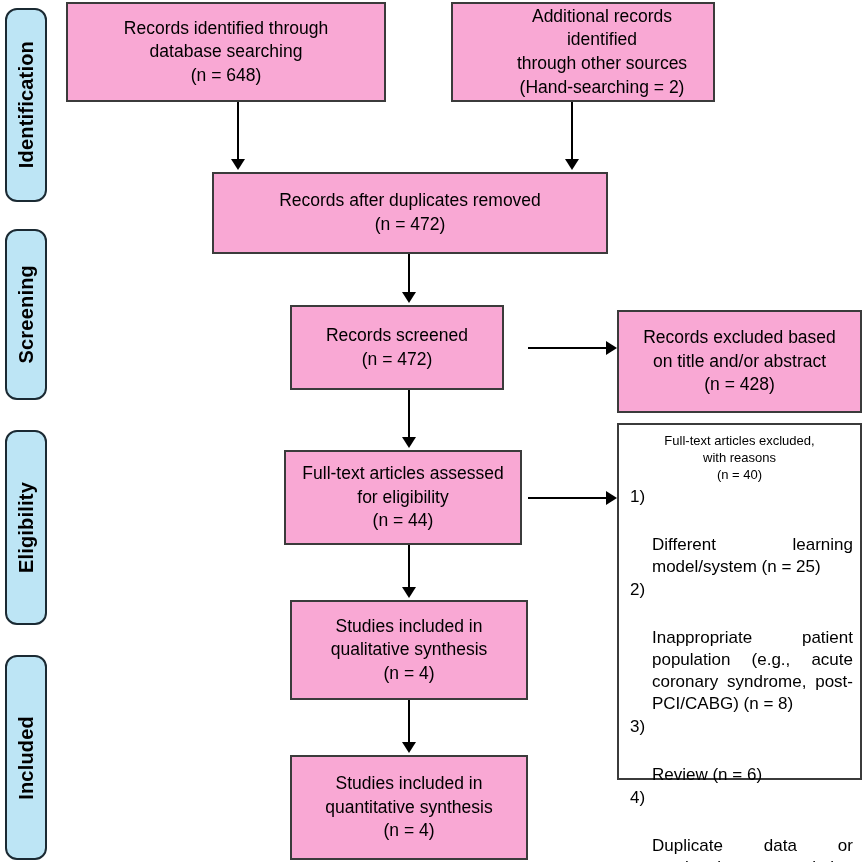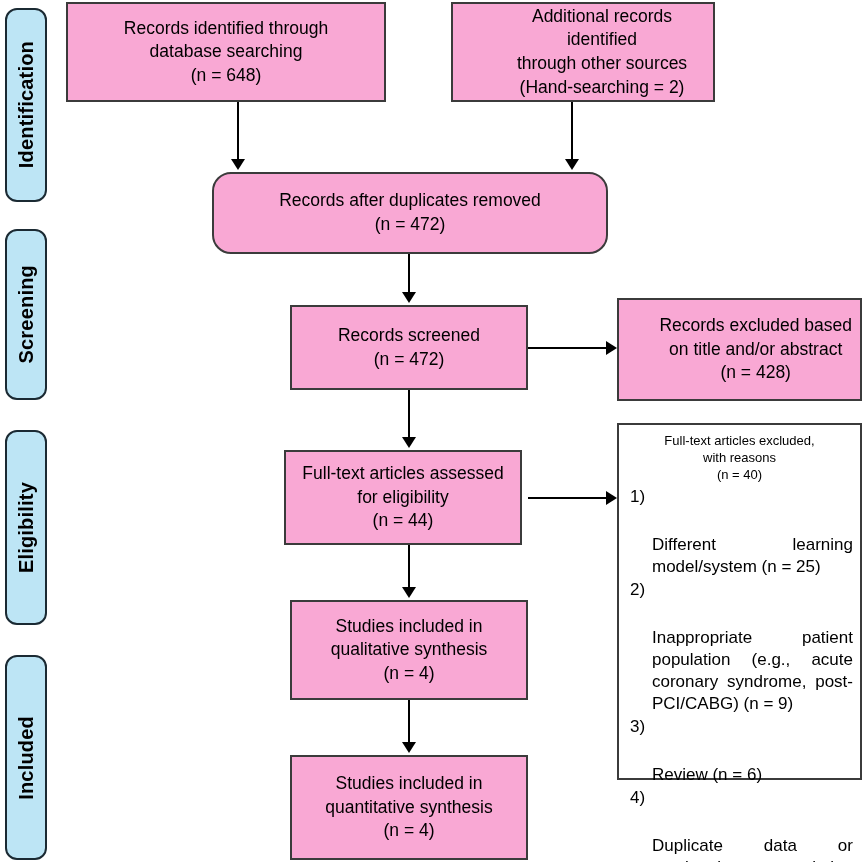--- a/index.html
+++ b/index.html
@@ -165,37 +165,37 @@
 through other sources
 (Hand-searching = 2)</span>
   </div>
 
   <div class="v-line" style="left:237px; top:102px; height:58px;"></div>
   <div class="arrow-down" style="left:231px; top:159px;"></div>
 
   <div class="v-line" style="left:571px; top:102px; height:58px;"></div>
   <div class="arrow-down" style="left:565px; top:159px;"></div>
 
-  <div class="flow-box" style="left:212px; top:172px; width:396px; height:82px;border-radius:19px;">
+  <div class="flow-box" style="left:212px; top:172px; width:396px; height:82px;">
     <span class="box-text">Records after duplicates removed
 (n = 472)</span>
   </div>
 
   <div class="v-line" style="left:408px; top:254px; height:39px;"></div>
   <div class="arrow-down" style="left:402px; top:292px;"></div>
 
-  <div class="flow-box" style="left:290px; top:305px; width:238px; height:85px;">
+  <div class="flow-box" style="left:290px; top:305px; width:214px; height:85px;">
     <span class="box-text">Records screened
 (n = 472)</span>
   </div>
 
   <div class="h-line" style="left:528px; top:347px; width:79px;"></div>
   <div class="arrow-right" style="left:606px; top:341px;"></div>
 
-  <div class="flow-box" style="left:617px; top:298px; width:245px; height:103px;justify-content:flex-end;">
+  <div class="flow-box" style="left:617px; top:310px; width:245px; height:103px;">
     <span class="box-text">Records excluded based
 on title and/or abstract
 (n = 428)</span>
   </div>
 
   <div class="v-line" style="left:408px; top:390px; height:48px;"></div>
   <div class="arrow-down" style="left:402px; top:437px;"></div>
 
   <div class="flow-box" style="left:284px; top:450px; width:238px; height:95px;">
     <span class="box-text">Full-text articles assessed
@@ -210,21 +210,21 @@
     <div class="reasons-head">Full-text articles excluded,
 with reasons
 (n = 40)</div>
     <ul class="reasons-list">
       <li>
         <span class="num">1)</span>
         <span class="txt">Different learning model/system (n = 25)</span>
       </li>
       <li>
         <span class="num">2)</span>
-        <span class="txt">Inappropriate patient population (e.g., acute coronary syndrome, post-PCI/CABG) (n = 9)</span>
+        <span class="txt">Inappropriate patient population (e.g., acute coronary syndrome, post-PCI/CABG) (n = 8)</span>
       </li>
       <li>
         <span class="num">3)</span>
         <span class="txt nojust">Review (n = 6)</span>
       </li>
       <li>
         <span class="num">4)</span>
         <span class="txt">Duplicate data or overlapping population with other included study (n = 6)</span>
       </li>
     </ul>

